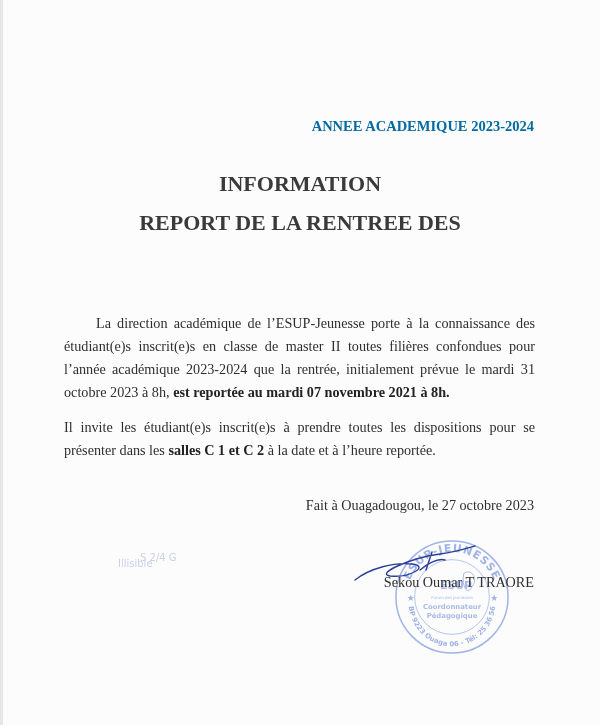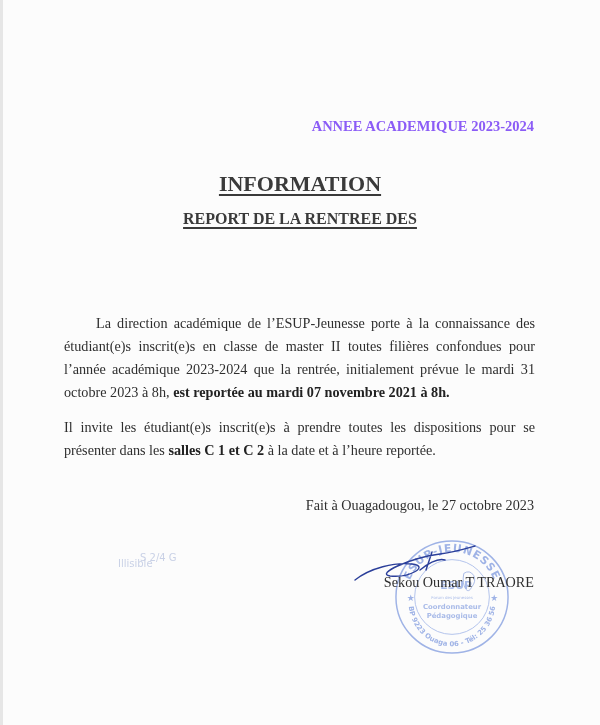--- a/index.html
+++ b/index.html
@@ -7,29 +7,29 @@
       width: 600px; height: 725px; overflow: hidden;
       background: #fdfdfd;
       font-family: "Liberation Serif", "DejaVu Serif", serif;
       color: #2a2a2a;
       position: relative;
     }
     .page { position: absolute; inset: 0; background: #fcfcfc; }
     .left-edge { position: absolute; left: 0; top: 0; bottom: 0; width: 3px; background: #e6e6e6; }
     .year {
       position: absolute; top: 118px; right: 66px;
-      font-size: 14.5px; font-weight: bold; color: #8b5cf6;
+      font-size: 14.5px; font-weight: bold; color: #0369a1;
     }
     .title {
       position: absolute; left: 0; right: 0; text-align: center;
-      font-weight: bold; text-decoration: underline; color: #3a3a3a;
+      font-weight: bold; color: #3a3a3a;
       text-decoration-thickness: 1.5px; text-underline-offset: 3px;
     }
     .t1 { top: 171px; font-size: 22px; }
-    .t2 { top: 210px; font-size: 16px; }
+    .t2 { top: 210px; font-size: 22px; }
     .t3 { top: 242px; font-size: 22px; }
     .para {
       position: absolute; left: 64px; width: 471px;
       font-size: 14.2px; line-height: 23px; text-align: justify; color: #2e2e2e;
     }
     .p1 { top: 312px; text-indent: 32px; }
     .p2 { top: 416px; }
     b { font-weight: bold; color: #222; }
     .place-date {
       position: absolute; top: 497px; right: 66px;

